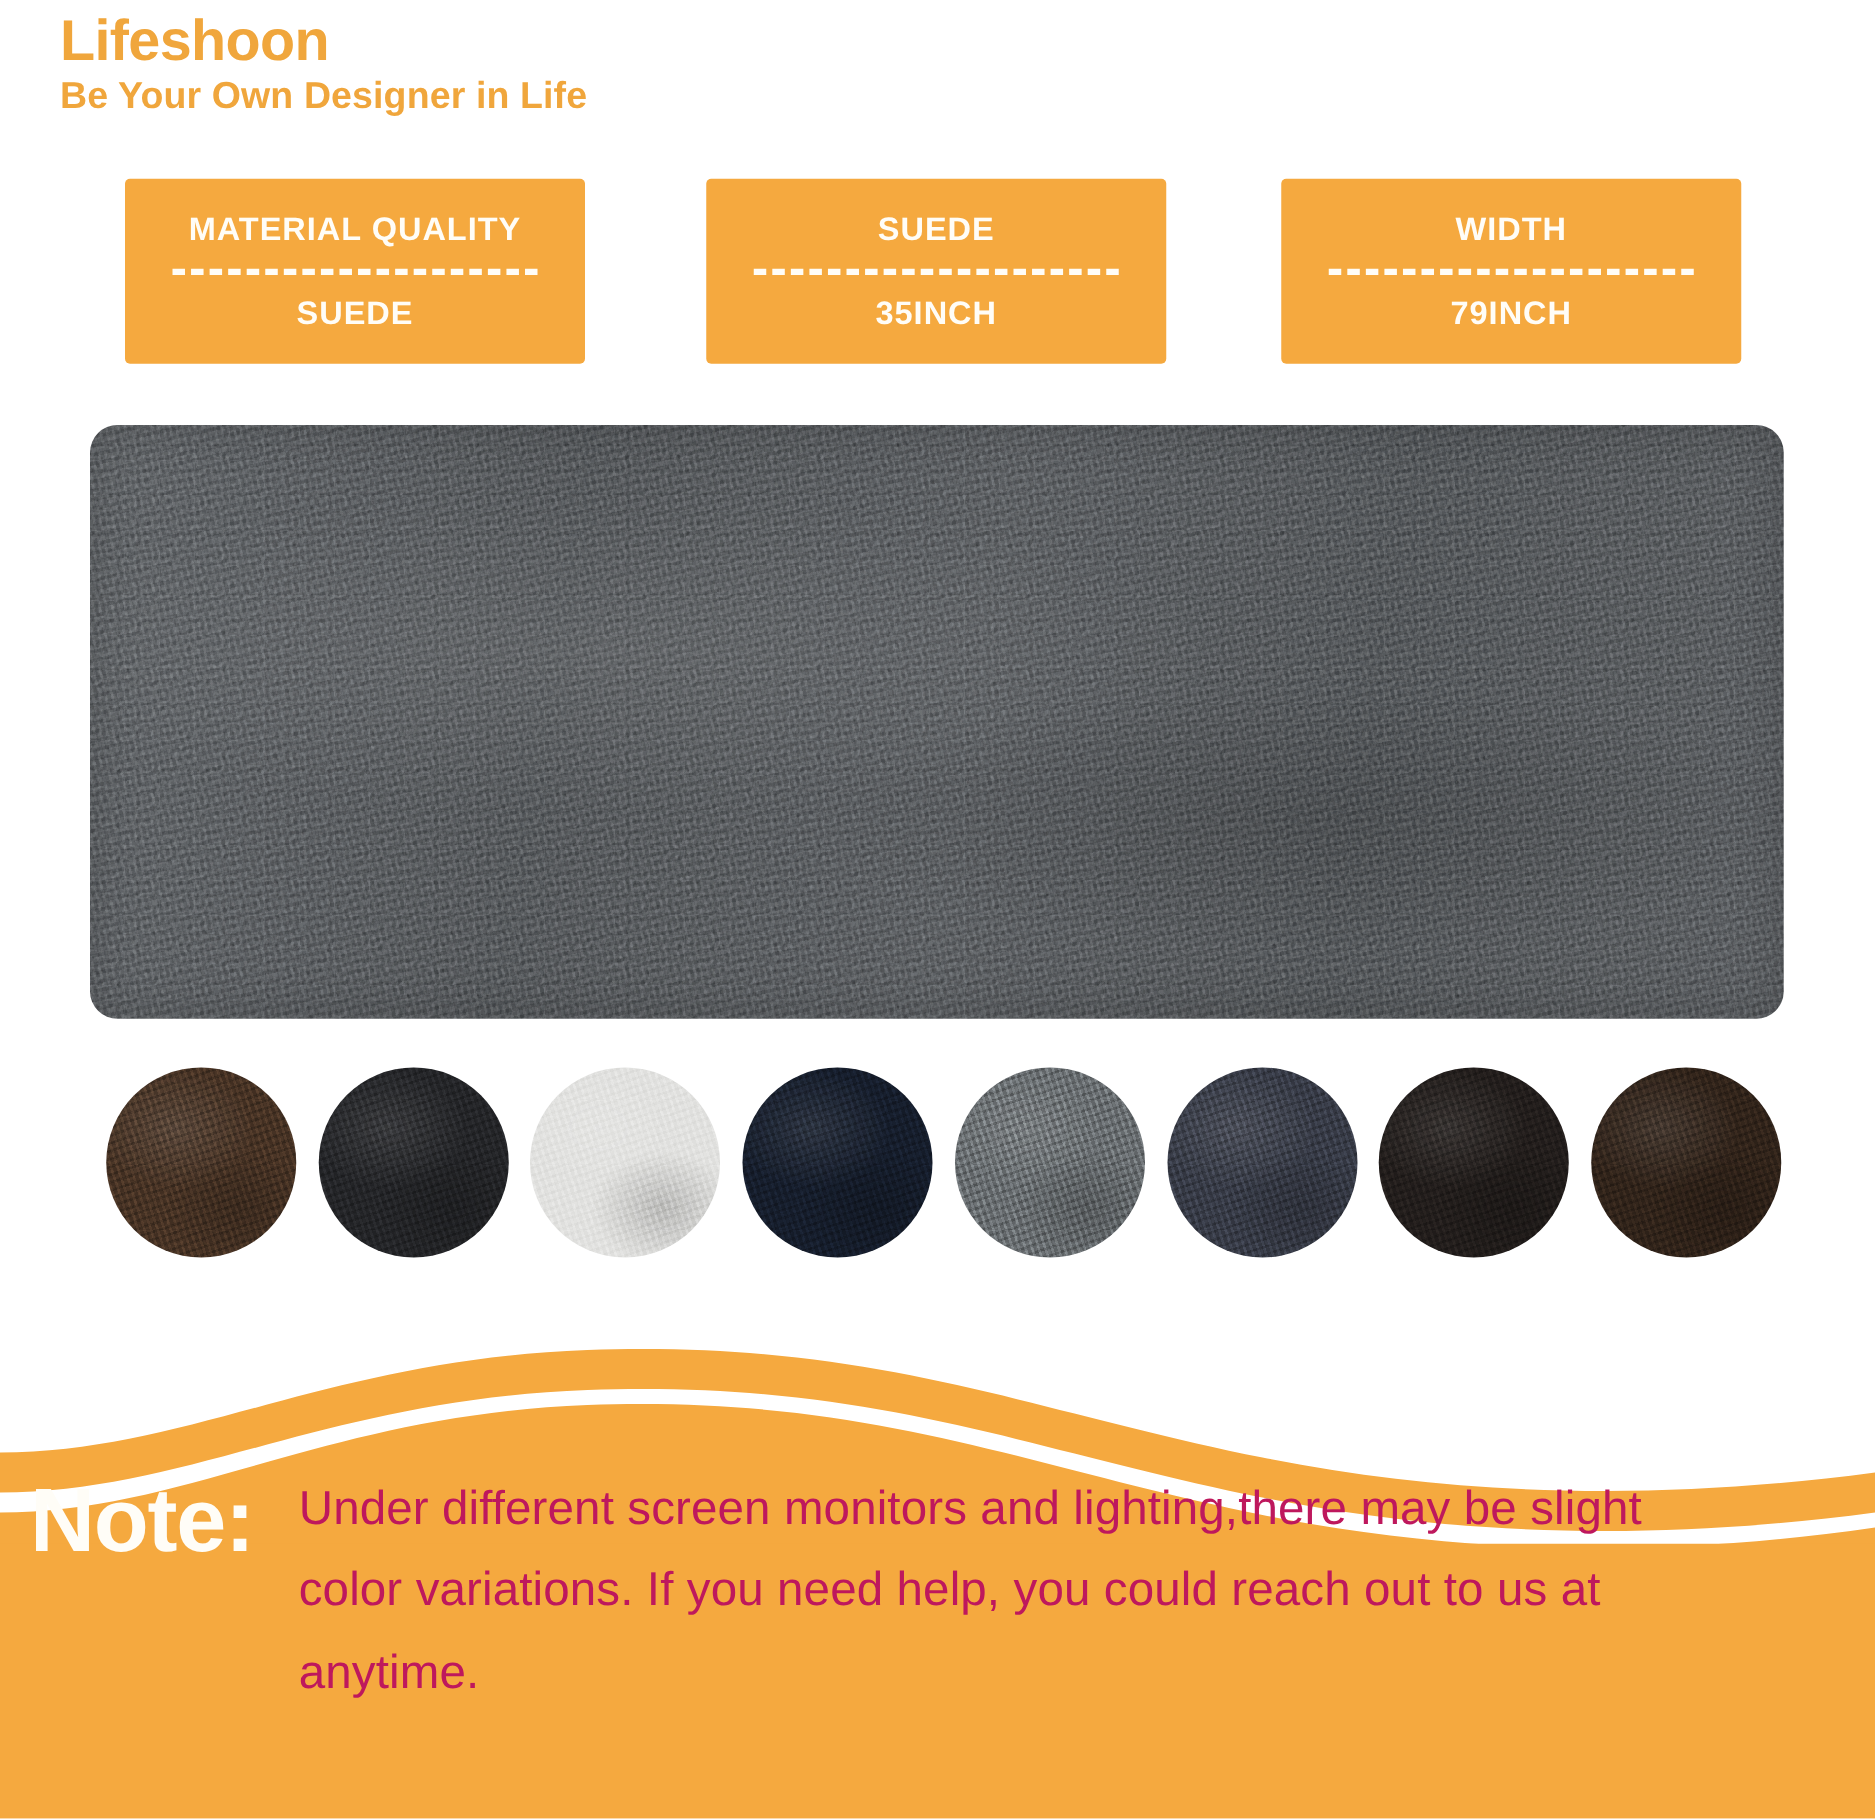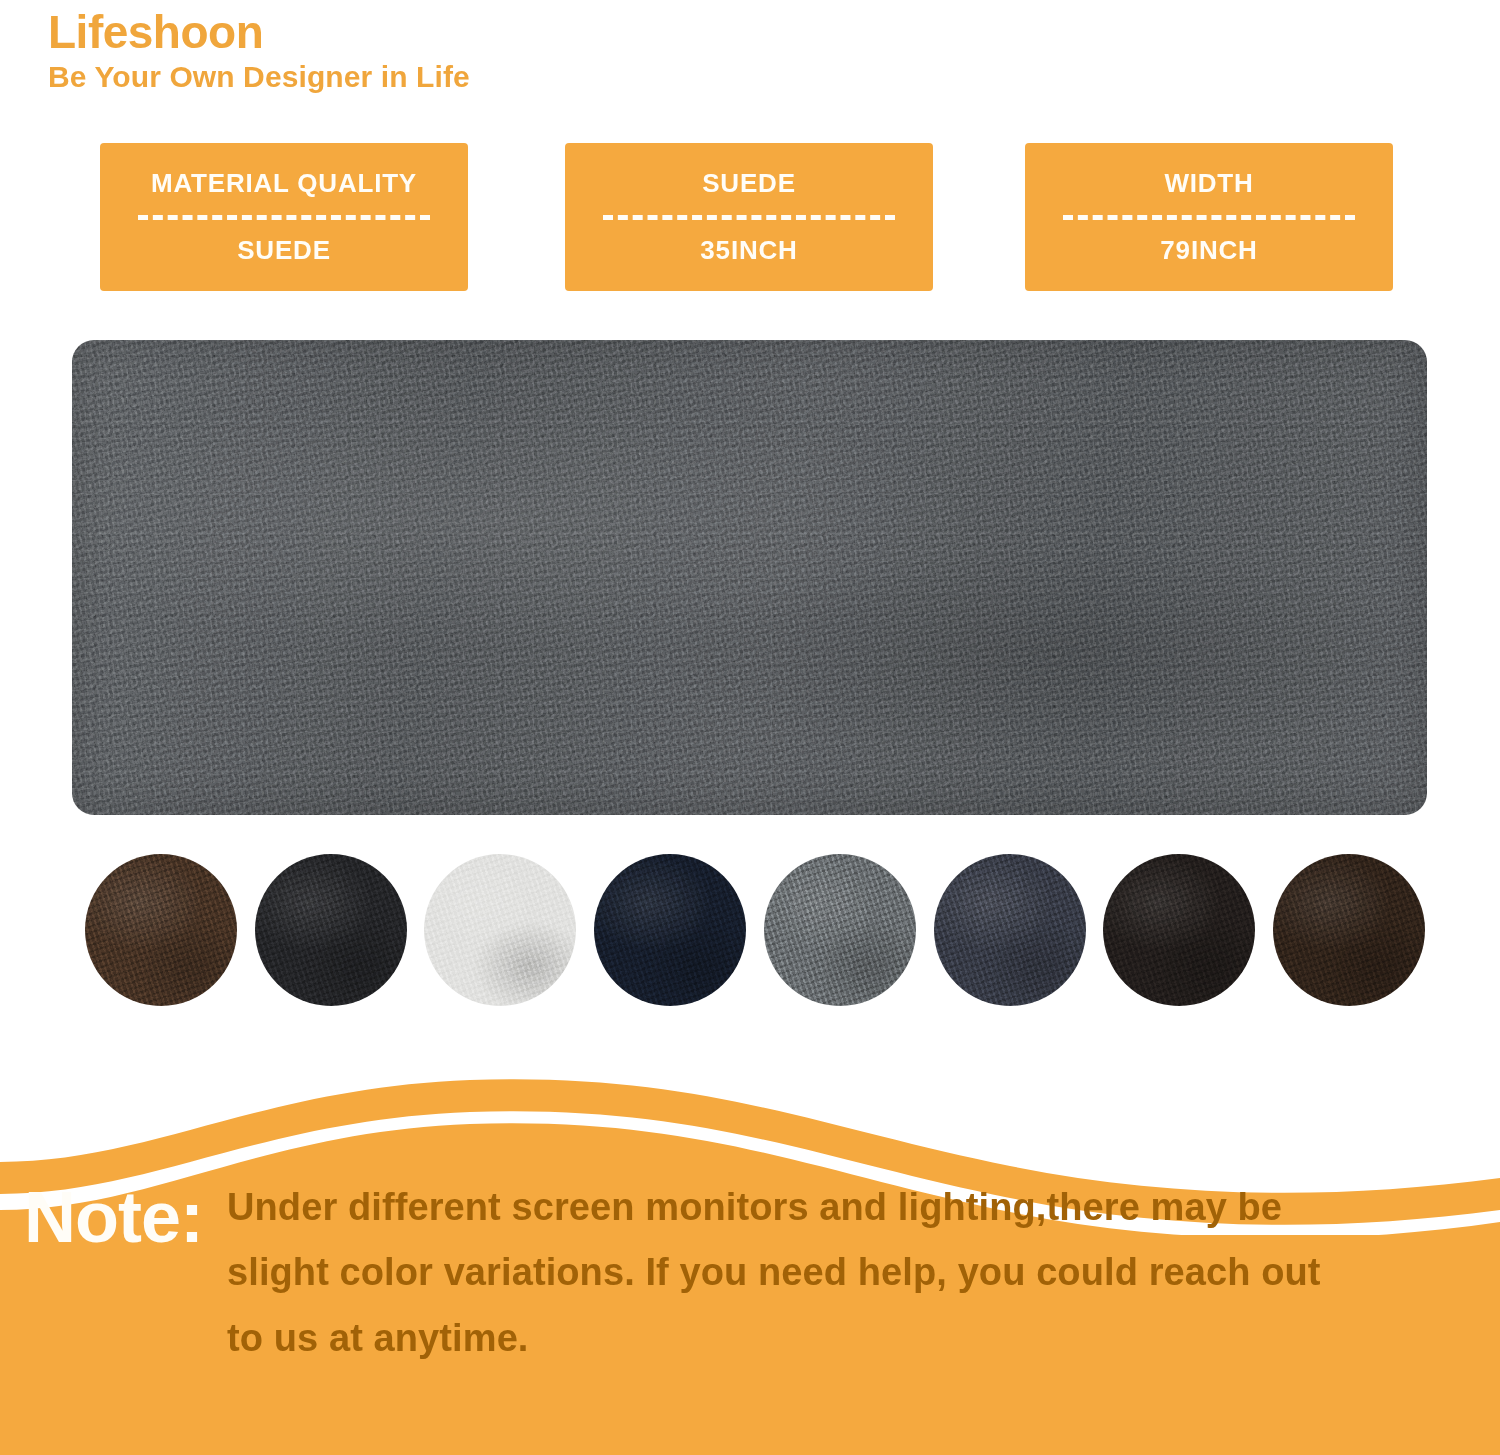--- a/index.html
+++ b/index.html
@@ -133,22 +133,22 @@
     width:1500px;
     display:flex; align-items:flex-start;
     padding-left:24px;
   }
   .note-title {
     font-size:72px; font-weight:700; color:#fffdf7;
     line-height:1; letter-spacing:-1px;
     flex:0 0 auto; margin-top:6px;
   }
   .note-body {
-    margin-left:24px;
-    font-size:38px; font-weight:700; color:#a16207;
+    margin-left:36px;
+    font-size:38px; font-weight:400; color:#be185d;
     line-height:1.72; letter-spacing:0.1px;
     max-width:1130px;
   }
 </style>
 </head>
 <body>
 
 <div id="page">
 
   <div class="brand">

